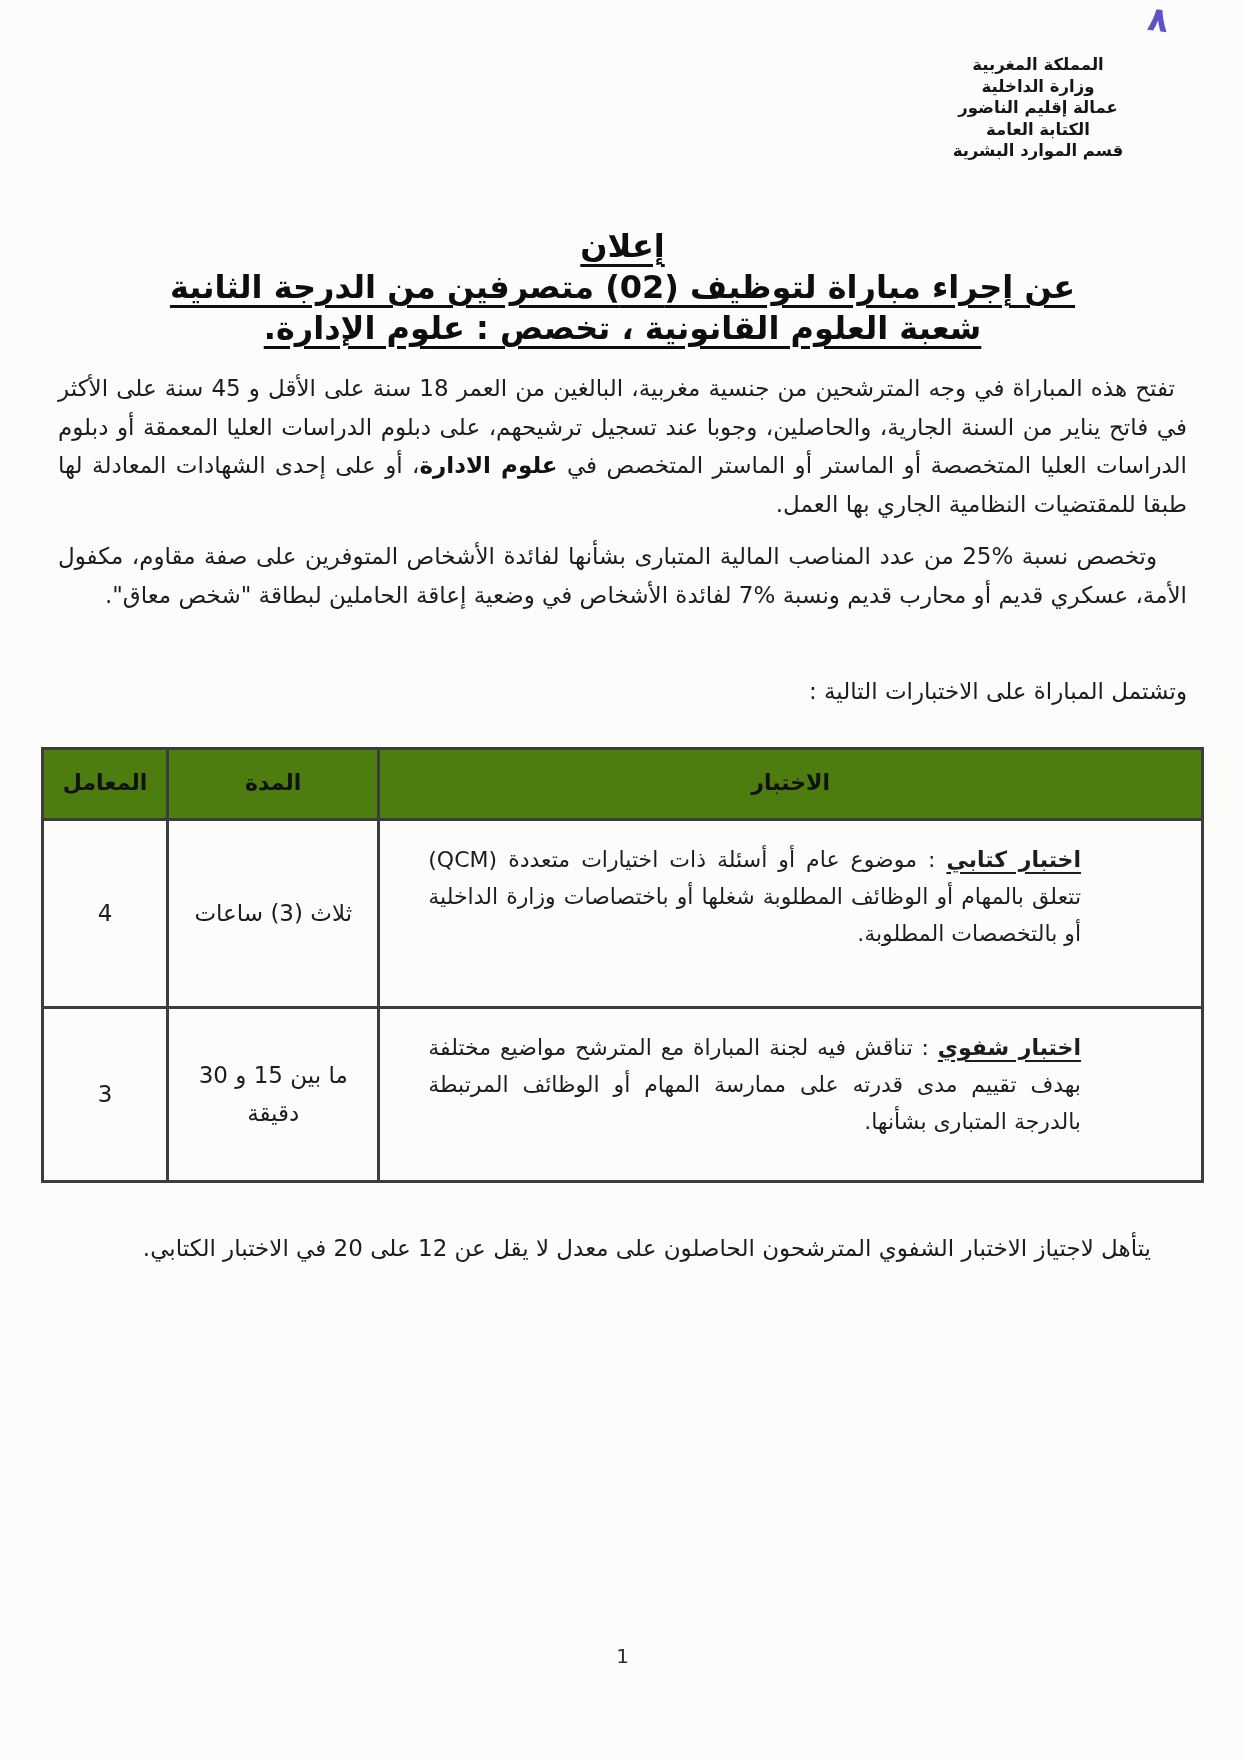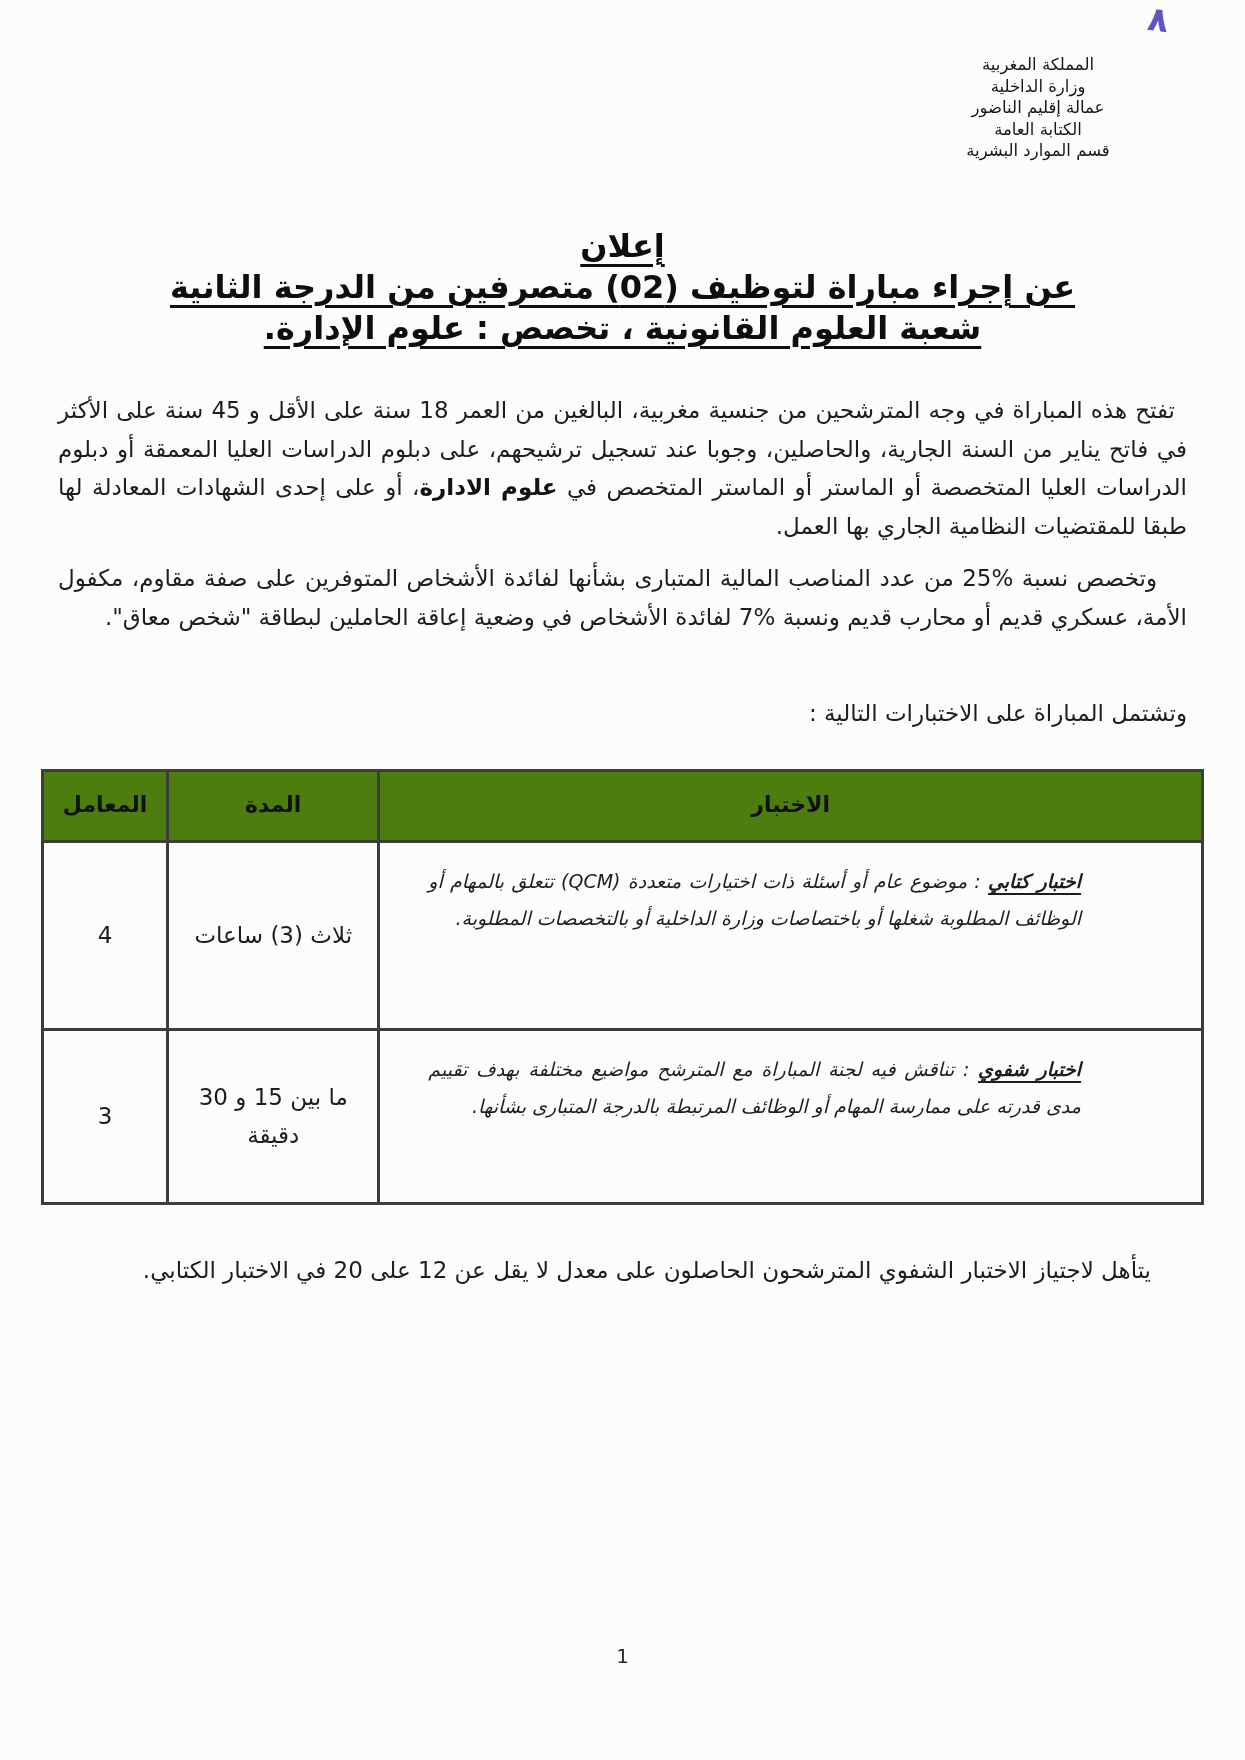--- a/index.html
+++ b/index.html
@@ -15,54 +15,54 @@
   }
   .mark {
     position:absolute; top:2px; right:76px;
     color:#5b55c6; font-size:34px; font-weight:bold;
     transform:rotate(7deg);
     line-height:1;
   }
   .letterhead {
     position:absolute; top:54px; right:112px;
     width:190px; text-align:center;
-    font-size:16.5px; font-weight:normal; line-height:21.5px;
+    font-size:16.5px; font-weight:bold; line-height:21.5px;
     color:#15151c;
   }
   .content { padding:226px 58px 0 58px; font-size:23px; line-height:38.5px; }
   .title { text-align:center; font-weight:bold; font-size:32px; line-height:41px; color:#0e0e0e; }
   .t-line {
     text-decoration:underline;
     text-decoration-thickness:2.5px;
     text-underline-offset:7px;
   }
   .title div { margin:0; }
   .para { margin:0; text-align:justify; }
   .p1 { margin-top:46px; text-indent:34px; }
-  .p2 { margin-top:42px; text-indent:12px; }
+  .p2 { margin-top:20px; text-indent:12px; }
   .p3 { margin-top:14px; text-indent:30px; }
   .intro { margin-top:58px; text-align:right; }
   .table-wrap { margin:36px -17px 0 -17px; }
   table { width:100%; border-collapse:collapse; table-layout:fixed; }
   th, td { border:3px solid #3d3d3d; }
   thead th {
     background:#4d7c0f;
     height:66px;
     font-size:22px; font-weight:bold; color:#111;
     text-align:center; vertical-align:middle;
   }
   .col-exam { width:71.5%; }
   .col-dur  { width:18%; }
   .col-coef { width:10.5%; }
   tr.row-1 { height:188px; }
   tr.row-2 { height:174px;margin-left:22px; }
   td.exam {
     padding:20px 120px 26px 48px;
-    font-size:19px; line-height:37px;
-    text-align:justify; vertical-align:top;font-style:italic;
+    font-size:22px; line-height:37px;
+    text-align:justify; vertical-align:top;
   }
   .exam-title {
     font-weight:bold;
     text-decoration:underline;
     text-decoration-thickness:2px;
     text-underline-offset:5px;
   }
   td.dur, td.coef { text-align:center; vertical-align:middle; font-size:23px; }
   .closing { margin-top:46px; text-indent:36px; }
   .page-number {

